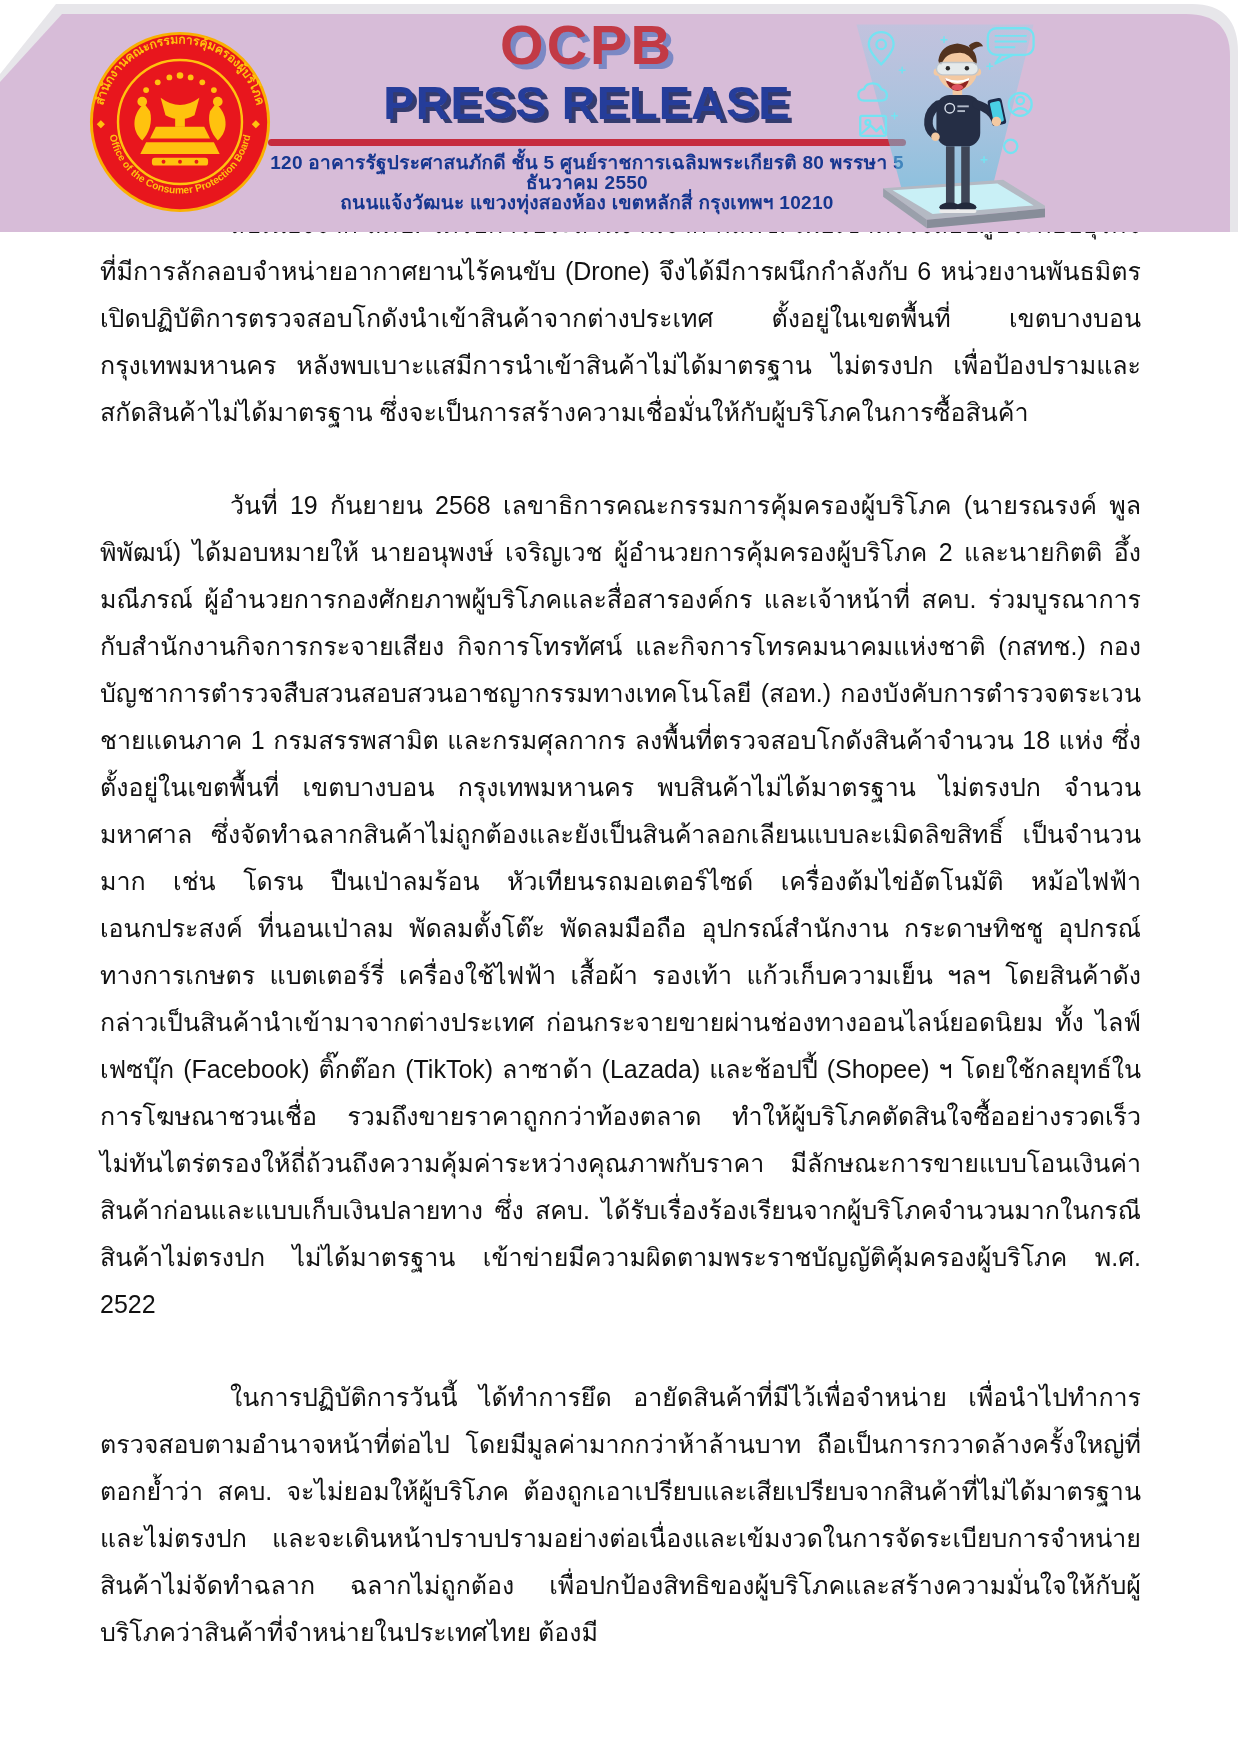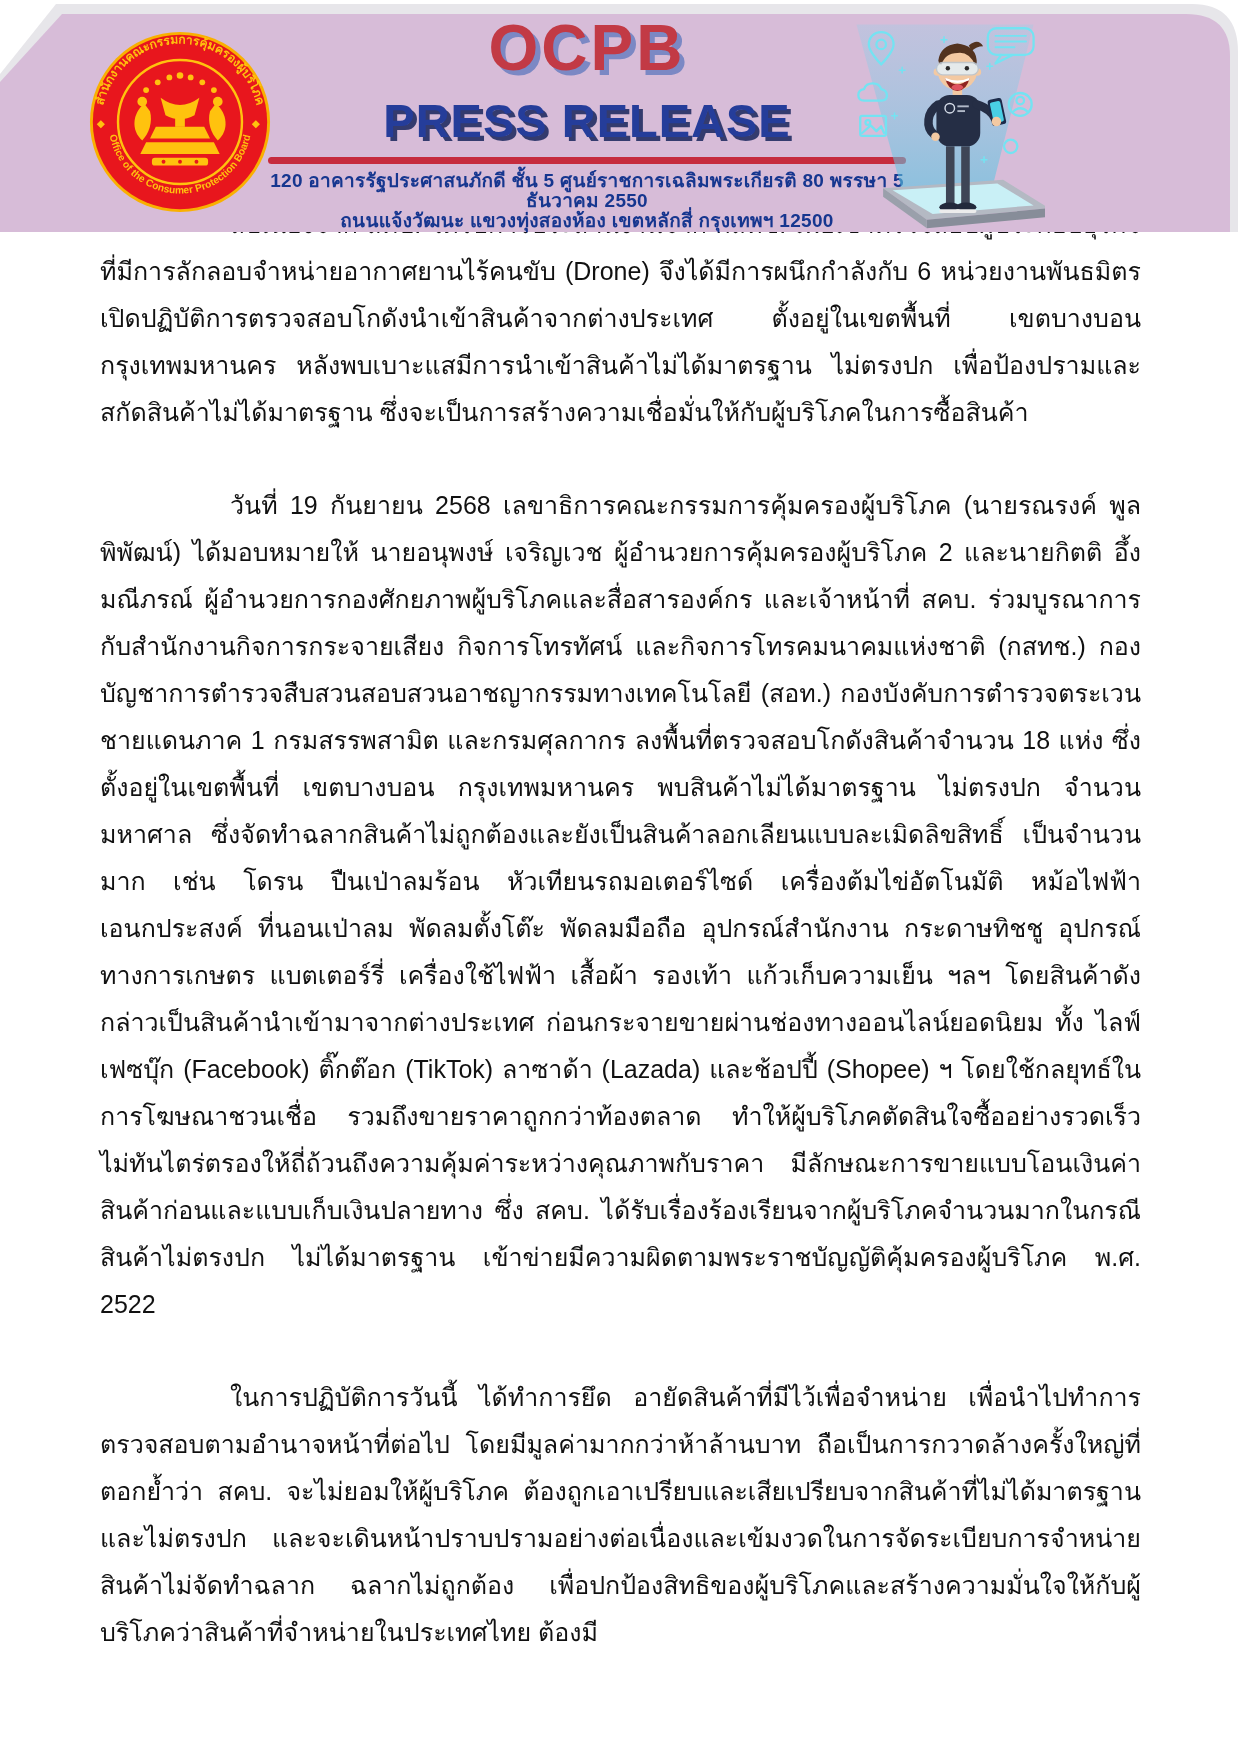--- a/index.html
+++ b/index.html
@@ -7,25 +7,25 @@
     position:relative;width:1241px;height:1755px;background:#fff;overflow:hidden;
     font-family:"Liberation Sans",sans-serif;color:#151515;
   }
   
   .banner{position:absolute;left:0;top:0;width:1241px;height:232px;}
   .banner-bg{position:absolute;left:0;top:0;}
   .seal{position:absolute;left:88px;top:30px;}
   .mascot{position:absolute;left:845px;top:16px;}
   .brand-col{position:absolute;left:262px;top:16px;width:650px;text-align:center;}
   .brand{
-    font-size:64px;font-weight:800;line-height:1.02;letter-spacing:3px;
+    font-size:56px;font-weight:800;line-height:1.02;letter-spacing:3px;
     color:#c23a45;text-shadow:5px 5px 0 #7b88c4;
   }
   .brand-sub{
-    font-size:47px;font-weight:800;letter-spacing:1px;margin-top:12px;
+    font-size:47px;font-weight:800;letter-spacing:1px;margin-top:2px;
     color:#253d9a;text-shadow:4px 4px 0 rgba(24,37,92,.85);
   }
   .red-line{height:7px;background:#c62b3e;border-radius:4px;margin:9px 6px 7px;}
   .addr{font-size:19px;font-weight:bold;color:#16368f;line-height:20px;letter-spacing:.3px;}
   
   .doc{padding:0 100px;}
   .meta{margin-top:14px;text-align:right;margin-right:158px;font-size:25px;line-height:42px;color:#111;}
   .meta div{white-space:pre;}
   .title{margin:16px 0 0;text-align:center;font-size:26px;font-weight:bold;color:#000;}
   .para{
@@ -83,21 +83,21 @@
           <circle cx="95" cy="136" r="2" fill="#e8161d"></circle>
           <circle cx="112" cy="136" r="2" fill="#e8161d"></circle>
       </g>
     </svg>
 
     <div class="brand-col">
       <div class="brand">OCPB</div>
       <div class="brand-sub">PRESS RELEASE</div>
       <div class="red-line"></div>
       <div class="addr">120 อาคารรัฐประศาสนภักดี ชั้น 5 ศูนย์ราชการเฉลิมพระเกียรติ 80 พรรษา 5 ธันวาคม 2550</div>
-      <div class="addr">ถนนแจ้งวัฒนะ แขวงทุ่งสองห้อง เขตหลักสี่ กรุงเทพฯ 12500</div>
+      <div class="addr">ถนนแจ้งวัฒนะ แขวงทุ่งสองห้อง เขตหลักสี่ กรุงเทพฯ 10210</div>
     </div>
 
     <svg class="mascot" width="200" height="214" viewBox="0 0 210 215">
       <defs>
         <linearGradient id="beamG" x1="0" y1="0" x2="0" y2="1">
           <stop offset="0" stop-color="#8cd2eb" stop-opacity="0.28"></stop>
           <stop offset="1" stop-color="#5ac3e1" stop-opacity="0.62"></stop>
         </linearGradient>
       </defs>
       <polygon points="12,4 198,4 152,186 62,186" fill="url(#beamG)"></polygon>

